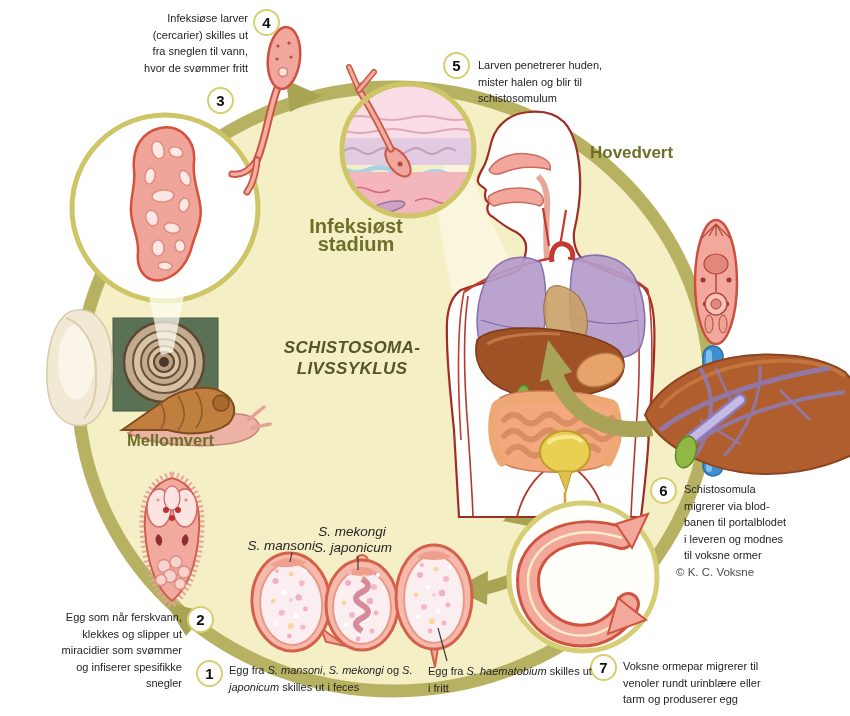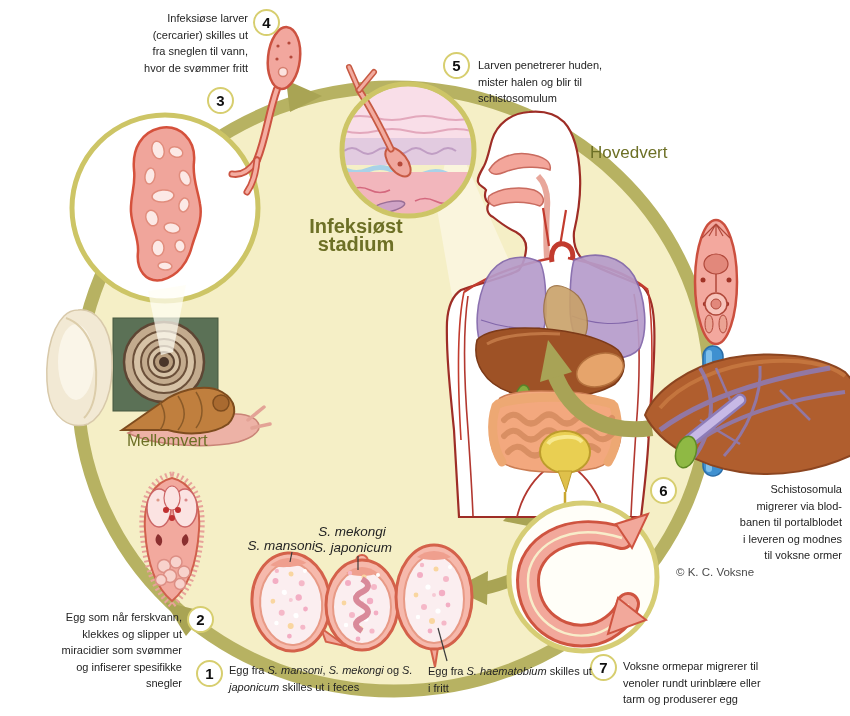--- a/index.html
+++ b/index.html
@@ -4,21 +4,21 @@
 <style>
   html,body{margin:0;padding:0;background:#fff;}
   body{width:850px;height:716px;position:relative;overflow:hidden;
        font-family:"Liberation Sans", sans-serif;}
   .stage{position:absolute;left:0;top:0;width:850px;height:716px;}
   svg{position:absolute;left:0;top:0;}
   .txt{position:absolute;color:#242424;font-size:11px;line-height:16.5px;
        white-space:pre-line;}
   .right{text-align:right;}
   .center{text-align:center;}
-  .olive{color:#6d7026;font-weight:normal;font-size:16.5px;line-height:18px;}
+  .olive{color:#6d7026;font-weight:bold;font-size:16.5px;line-height:18px;}
   .stage-label{color:#6d7026;font-weight:bold;font-size:20px;line-height:18px;}
   .title{font-weight:bold;font-style:italic;font-size:17px;letter-spacing:.4px;
          color:#55552a;line-height:21px;}
   .badge{position:absolute;width:27px;height:27px;border-radius:50%;background:#fff;
          border:2.5px solid #d7ce6f;color:#101010;font-weight:bold;font-size:15px;
          display:flex;align-items:center;justify-content:center;box-sizing:border-box;}
   .species{font-style:italic;}
   .copyright{font-size:11.5px;color:#4c4c4c;white-space:pre-line;}
   .egg-label{font-style:italic;font-size:13.5px;line-height:15px;color:#242424;}
 </style>
@@ -335,39 +335,41 @@
 <div class="badge" style="left:650px;top:477px;">6</div>
 <div class="badge" style="left:590px;top:654px;">7</div>
 
 <div class="txt right" style="left:96px;top:10px;width:152px;">Infeksiøse larver
 (cercarier) skilles ut
 fra sneglen til vann,
 hvor de svømmer fritt</div>
 <div class="txt" style="left:478px;top:57px;width:205px;">Larven penetrerer huden,
 mister halen og blir til
 schistosomulum</div>
-<div class="txt" style="left:684px;top:481px;width:158px;text-align:right;">Schistosomula
+<div class="txt" style="left:684px;top:481px;width:158px;">Schistosomula
 migrerer via blod-
 banen til portalblodet
 i leveren og modnes
 til voksne ormer</div>
 <div class="txt" style="left:623px;top:658px;width:220px;">Voksne ormepar migrerer til
 venoler rundt urinblære eller
 tarm og produserer egg</div>
 <div class="txt right" style="left:10px;top:609px;width:172px;">Egg som når ferskvann,
 klekkes og slipper ut
 miracidier som svømmer
 og infiserer spesifikke
 snegler</div>
 <div class="txt" style="left:229px;top:662px;width:235px;"><span>Egg fra </span><span class="species">S. mansoni</span><span>, </span><span class="species">S. mekongi</span><span> og </span><span class="species">S. japonicum</span><span> skilles ut i feces</span></div>
 
 <div class="txt olive" style="left:590px;top:144px;font-size:17px;">Hovedvert</div>
 <div class="txt olive" style="left:127px;top:431px;">Mellomvert</div>
 <div class="txt stage-label center" style="left:292px;top:217px;width:128px;">Infeksiøst
 stadium</div>
+<div class="txt title center" style="left:252px;top:337px;width:200px;">SCHISTOSOMA-
+LIVSSYKLUS</div>
 <div class="copyright" style="position:absolute;left:676px;top:566px;">© K. C. Voksne</div>
 
 <div class="egg-label center" style="position:absolute;left:300px;top:524px;width:104px;">S. mekongi</div>
 <div class="egg-label right" style="position:absolute;left:225px;top:538px;width:90px;text-align:right;">S. mansoni</div>
 <div class="egg-label center" style="position:absolute;left:297px;top:540px;width:112px;">S. japonicum</div>
 <div class="txt" style="left:428px;top:663px;width:165px;"><span>Egg fra </span><span class="species">S. haematobium</span><span> skilles ut i fritt</span></div>
 
 </div>
 
 </body></html>

